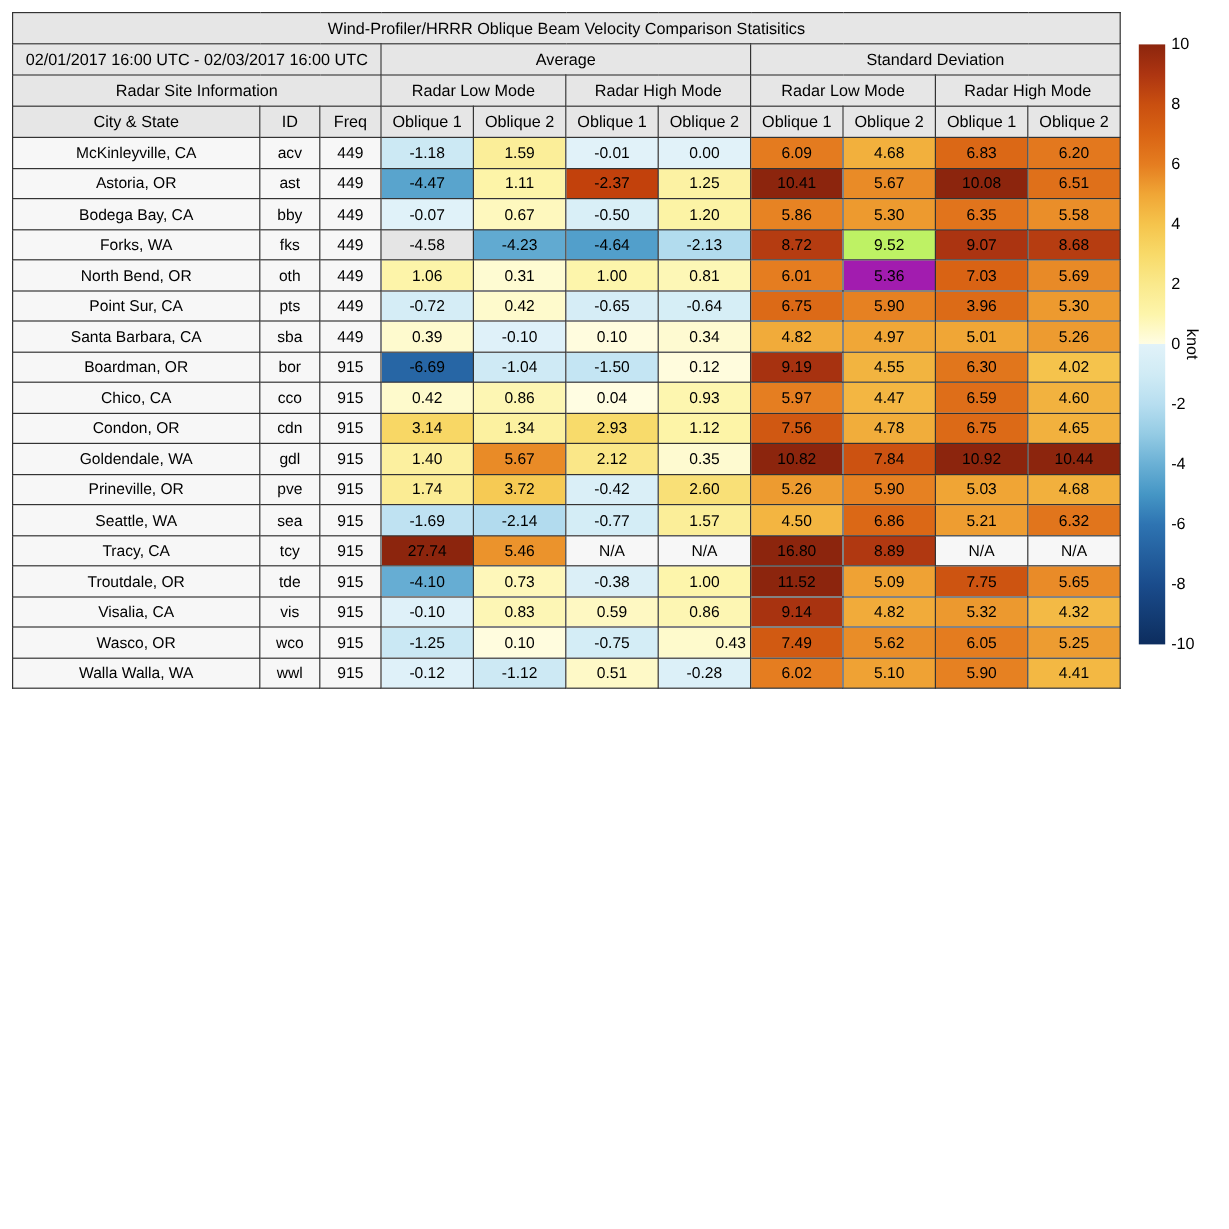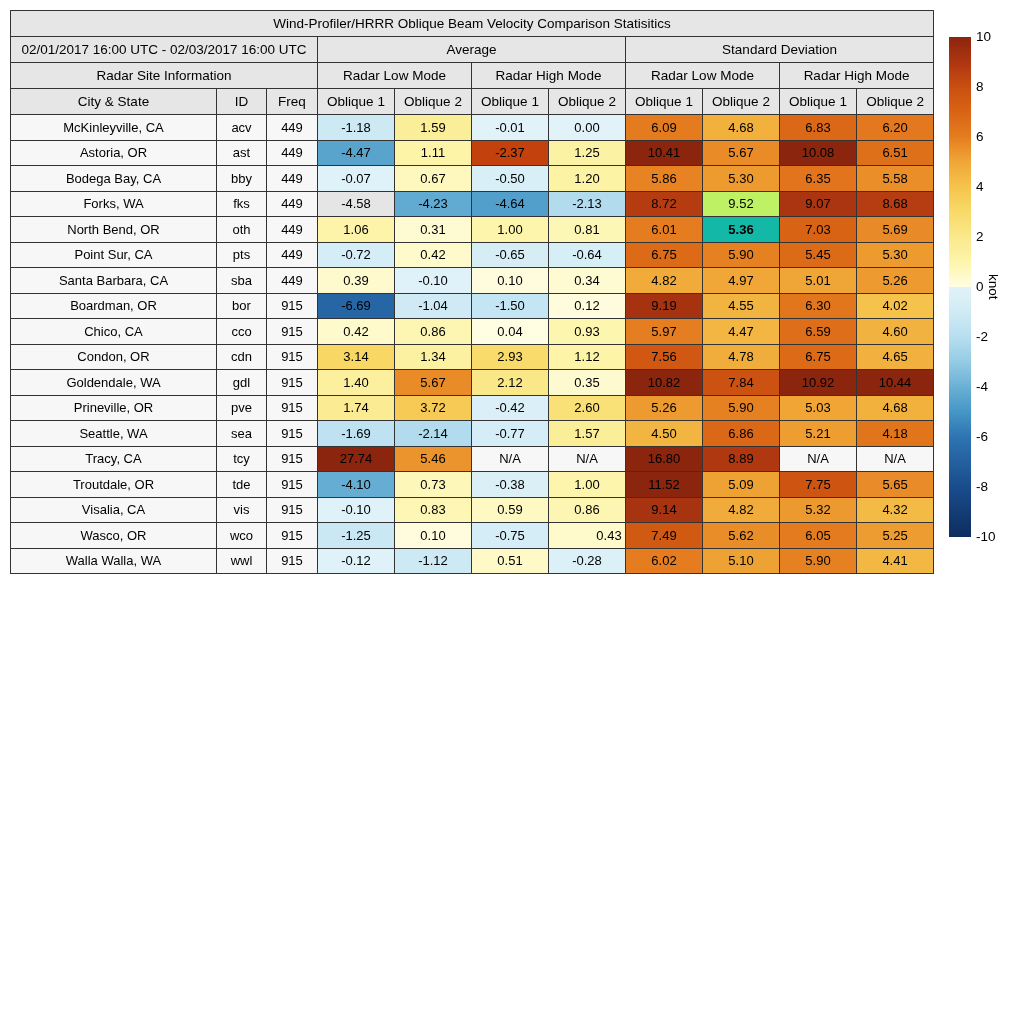--- a/index.html
+++ b/index.html
@@ -124,35 +124,35 @@
         </tr>
         <tr>
           <td class="labelcell">North Bend, OR</td>
           <td class="labelcell">oth</td>
           <td class="labelcell">449</td>
           <td style="background: rgb(253, 244, 169);">1.06</td>
           <td style="background: rgb(254, 251, 210);">0.31</td>
           <td style="background: rgb(253, 245, 171);">1.00</td>
           <td style="background: rgb(253, 247, 182);">0.81</td>
           <td style="background: rgb(229, 125, 32);">6.01</td>
-          <td style="background: #14b8a6; font-weight: bold;">5.36</td>
+          <td style="background: #a21caf;">5.36</td>
           <td style="background: rgb(217, 99, 20);">7.03</td>
           <td style="background: rgb(232, 138, 39);">5.69</td>
         </tr>
         <tr>
           <td class="labelcell">Point Sur, CA</td>
           <td class="labelcell">pts</td>
           <td class="labelcell">449</td>
           <td style="background: rgb(213, 237, 246);">-0.72</td>
           <td style="background: rgb(254, 250, 204);">0.42</td>
           <td style="background: rgb(214, 237, 246);">-0.65</td>
           <td style="background: rgb(214, 238, 246);">-0.64</td>
           <td style="background: rgb(220, 106, 23);">6.75</td>
           <td style="background: rgb(230, 129, 34);">5.90</td>
-          <td style="background: rgb(220, 107, 23);">5.45</td>
+          <td style="background: rgb(220, 107, 23);">3.96</td>
           <td style="background: rgb(237, 154, 47);">5.30</td>
         </tr>
         <tr>
           <td class="labelcell">Santa Barbara, CA</td>
           <td class="labelcell">sba</td>
           <td class="labelcell">449</td>
           <td style="background: rgb(254, 250, 206);">0.39</td>
           <td style="background: rgb(223, 241, 249);">-0.10</td>
           <td style="background: rgb(255, 252, 222);">0.10</td>
           <td style="background: rgb(254, 250, 209);">0.34</td>
@@ -230,21 +230,21 @@
           <td class="labelcell">Seattle, WA</td>
           <td class="labelcell">sea</td>
           <td class="labelcell">915</td>
           <td style="background: rgb(191, 226, 242);">-1.69</td>
           <td style="background: rgb(178, 219, 238);">-2.14</td>
           <td style="background: rgb(212, 237, 246);">-0.77</td>
           <td style="background: rgb(251, 238, 153);">1.57</td>
           <td style="background: rgb(243, 181, 65);">4.50</td>
           <td style="background: rgb(219, 104, 22);">6.86</td>
           <td style="background: rgb(238, 157, 49);">5.21</td>
-          <td style="background: rgb(225, 117, 28);">4.18</td>
+          <td style="background: rgb(225, 117, 28);">6.32</td>
         </tr>
         <tr>
           <td class="labelcell">Tracy, CA</td>
           <td class="labelcell">tcy</td>
           <td class="labelcell">915</td>
           <td style="background: rgb(140, 37, 13);">27.74</td>
           <td style="background: rgb(235, 147, 44);">5.46</td>
           <td class="nacell">N/A</td>
           <td class="nacell">N/A</td>
           <td style="background: rgb(140, 37, 13);">16.80</td>

